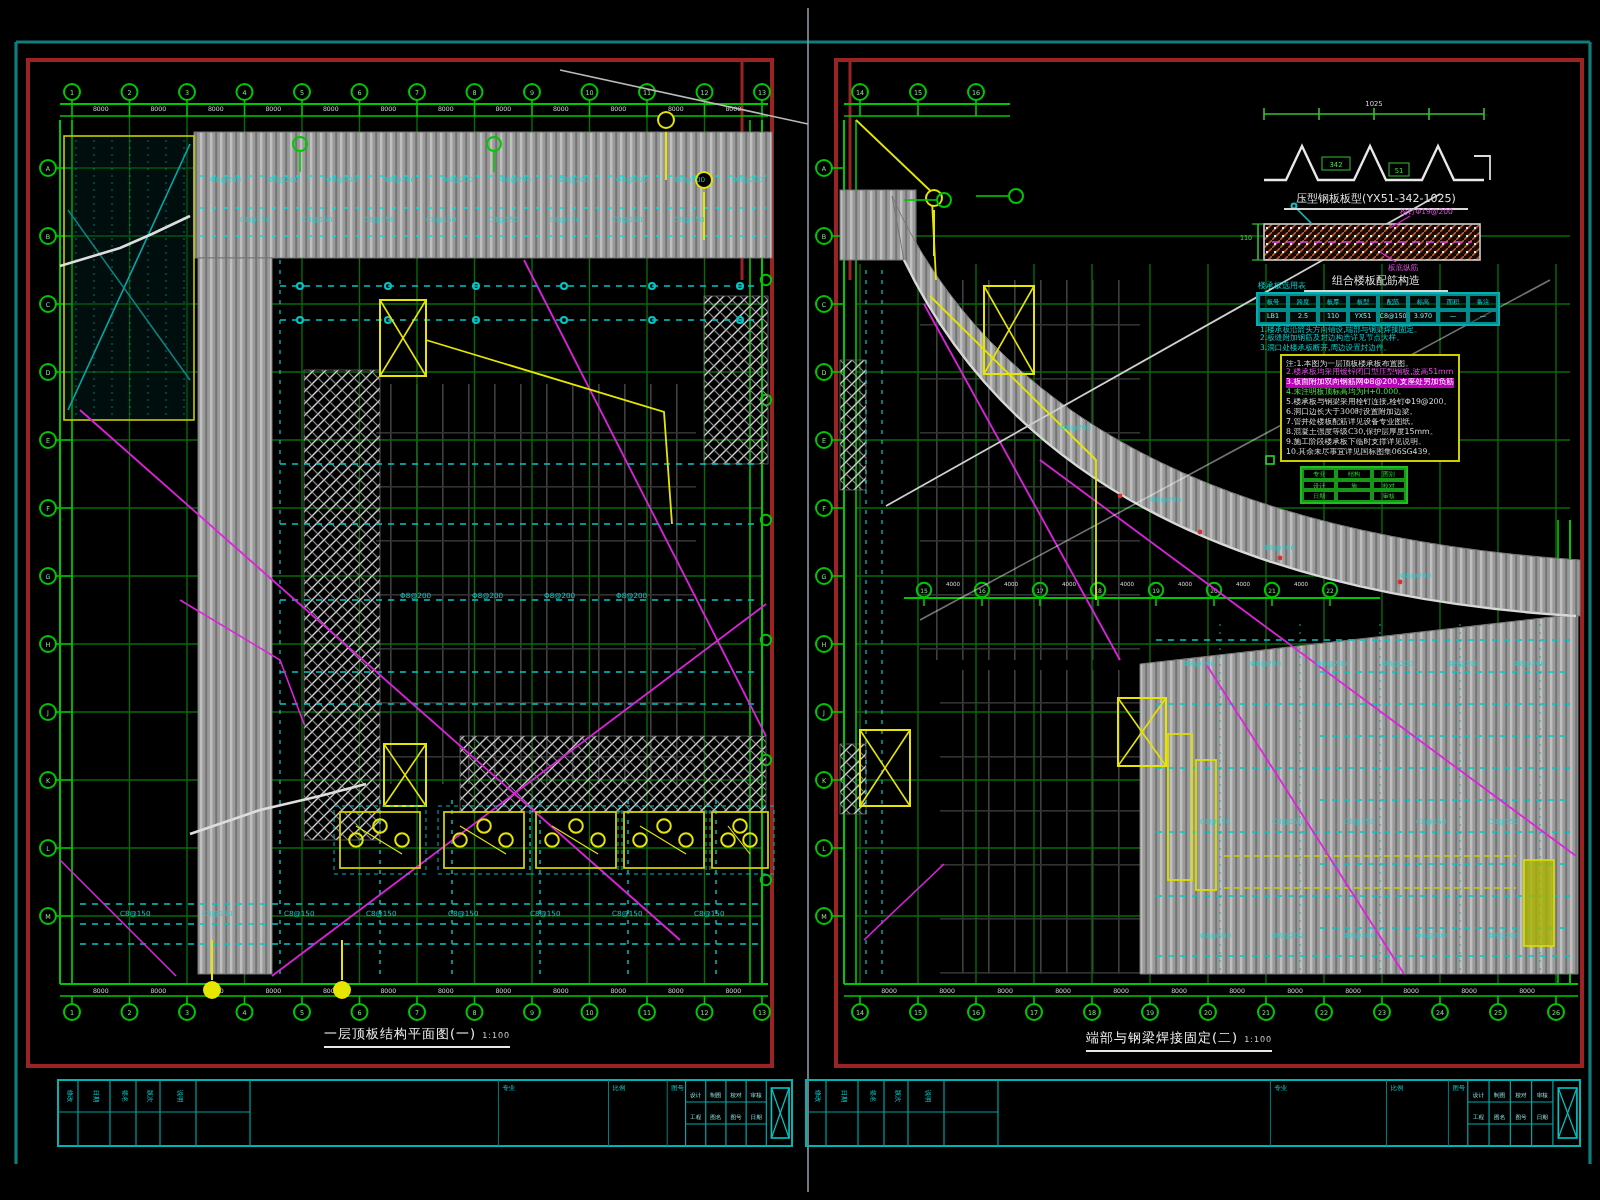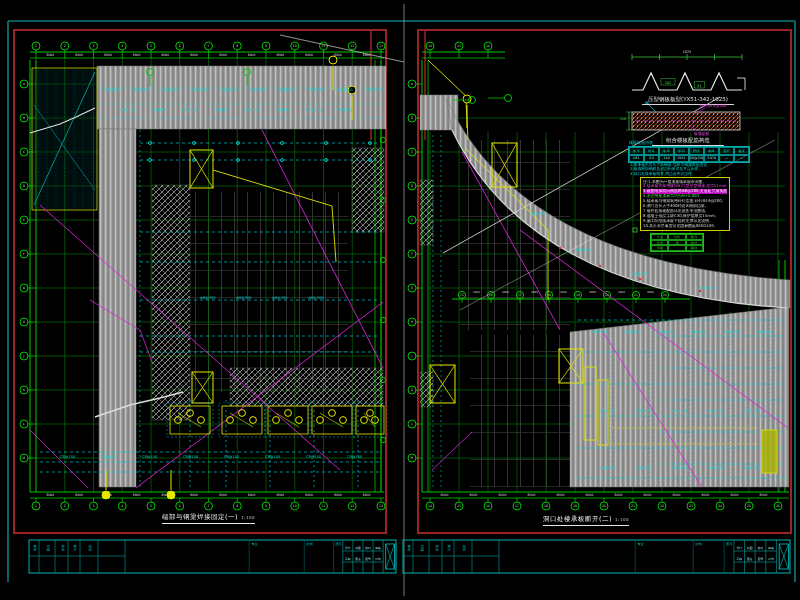--- a/index.html
+++ b/index.html
@@ -750,24 +750,24 @@
       <div class="gc">图别</div>
       <div class="gc">设计</div>
       <div class="gc">施</div>
       <div class="gc">校对</div>
       <div class="gc">日期</div>
       <div class="gc"></div>
       <div class="gc">审核</div>
     </div>
 
   <div class="abs sheet-title" style="left:162px;top:513px;">
-    <span>端部与钢梁焊接固定(一)</span><span class="scale">1:100</span>
+    <span>一层顶板结构平面图(一)</span><span class="scale">1:100</span>
   </div>
   <div class="abs sheet-title" style="left:543px;top:515px;">
-    <span>洞口处楼承板断开(二)</span><span class="scale">1:100</span>
+    <span>端部与钢梁焊接固定(二)</span><span class="scale">1:100</span>
   </div>
 
   <div id="clutter">
       <span class="glyph" style="left: 105px; top: 88px;">Φ8@200</span>
       <span class="glyph" style="left: 134px; top: 88px;">Φ8@200</span>
       <span class="glyph" style="left: 163px; top: 88px;">Φ8@200</span>
       <span class="glyph" style="left: 192px; top: 88px;">Φ8@200</span>
       <span class="glyph" style="left: 221px; top: 88px;">Φ8@200</span>
       <span class="glyph" style="left: 250px; top: 88px;">Φ8@200</span>
       <span class="glyph" style="left: 279px; top: 88px;">Φ8@200</span>

